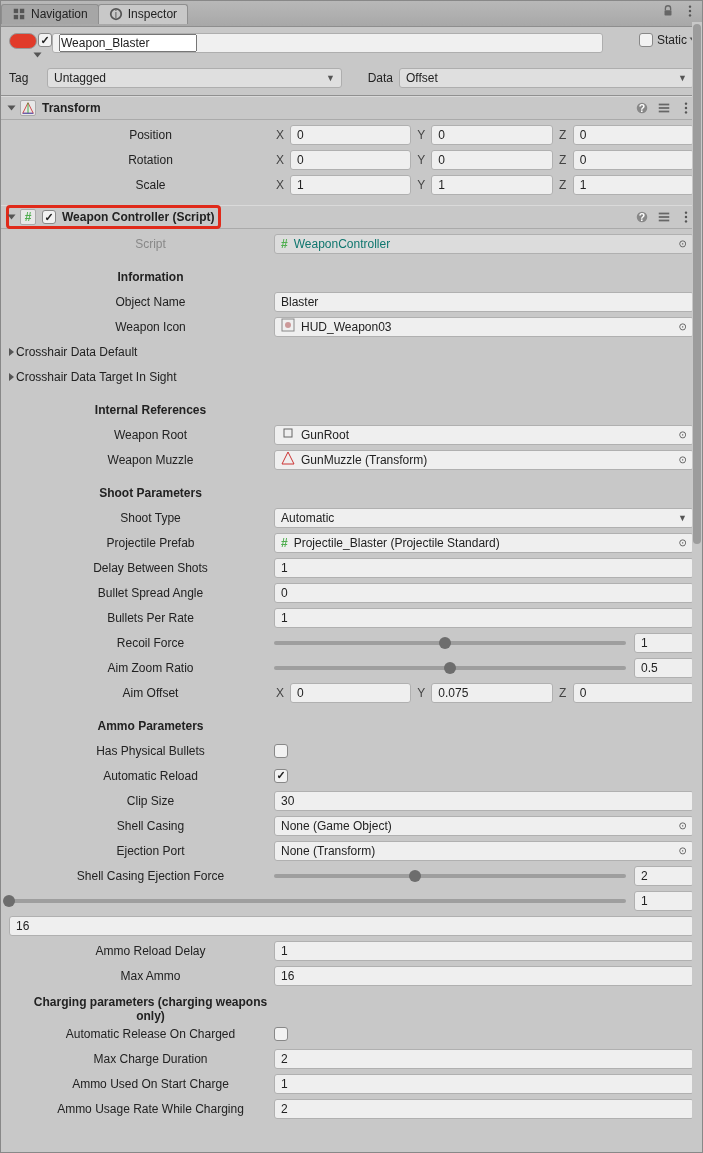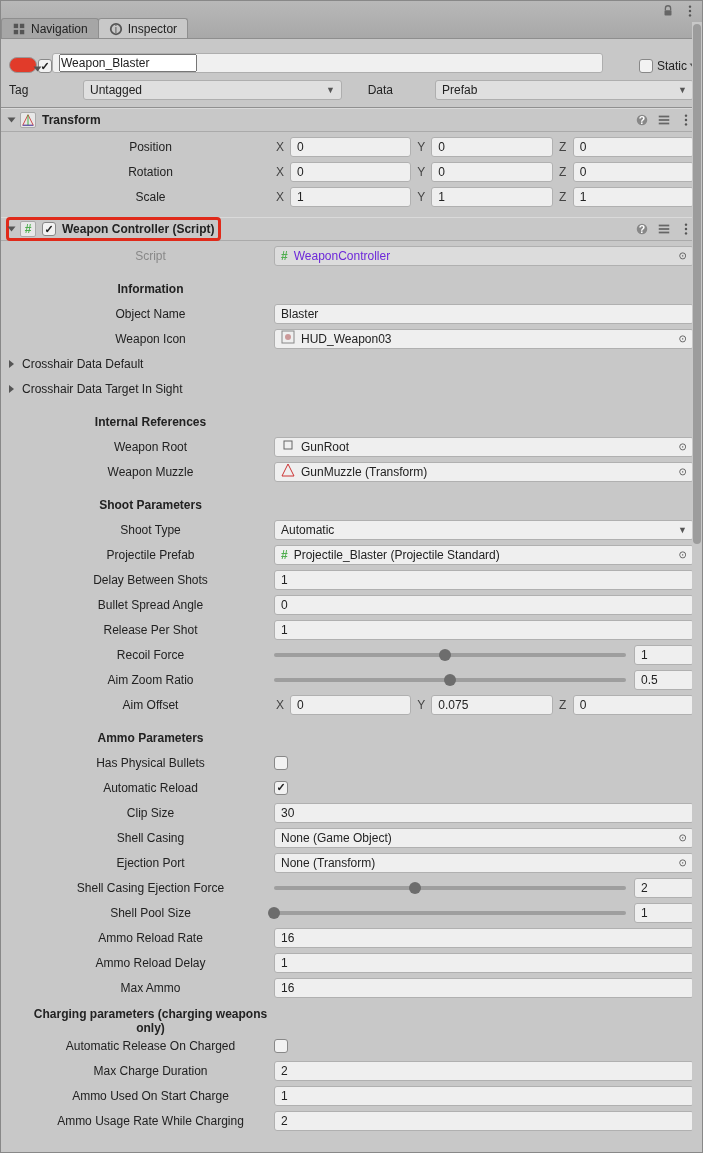--- a/index.html
+++ b/index.html
@@ -1,35 +1,35 @@
 <!DOCTYPE html>
 <html><head>
 <meta charset="utf-8">
 <style>
   * { box-sizing:border-box; margin:0; padding:0; font-family:"Lucida Grande",Arial,sans-serif; font-size:12px; color:#222; }
   html,body { background:#c8c8c8; width:703px; height:1153px; overflow:hidden; }
 
   
-  .tabs { height:38px; display:flex; align-items:flex-end; background:linear-gradient(#b8b8b8,#a8a8a8); border-bottom:1px solid #8e8e8e; position:relative;}
+  .tabs { height:26px; display:flex; align-items:center; background:linear-gradient(#b8b8b8,#a8a8a8); border-bottom:1px solid #8e8e8e; position:relative;}
   .tab { height:20px; display:flex; align-items:center; padding:0 10px; gap:5px; border:1px solid #8e8e8e; border-bottom:none; margin-right:-1px; background:#a6a6a6; border-radius:3px 3px 0 0; cursor:pointer;}
   .tab.active { background:#c8c8c8; position:relative; z-index:2; }
   .tab-icon { width:14px; height:14px; display:flex; align-items:center; justify-content:center; }
   .tabs-right { position:absolute; right:4px; top:2px; display:flex; gap:6px; align-items:center; }
 
   
   .obj-header { border-bottom:1px solid #909090; padding:6px 8px 6px 8px; background:#c8c8c8;}
-  .obj-row1 { display:flex; align-items:flex-end; gap:0; height:28px;}
+  .obj-row1 { display:flex; align-items:flex-start; gap:0; height:28px;}
   .obj-row1 .wedge { margin-right:-2px;}
   .color-pill { width:28px; height:16px; border-radius:8px; background:#e13b2a; border:1px solid #999;}
   .name-field { flex:1; height:20px; background:#f0f0f0; border:1px solid #aeaeae; border-radius:3px; padding:0 6px; display:flex; align-items:center;}
   .obj-row1 .static-group { display:flex; align-items:center; gap:4px;padding-left:36px;}
   .obj-row2 { display:flex; align-items:center; gap:6px; margin-top:6px; height:22px;}
   .obj-row2 .lbl-tag { width:32px; text-align:left;}
   .obj-row2 .lbl-layer { width:45px; text-align:right;}
-  .dropdown { flex:1; height:20px; background:#dfdfdf; border:1px solid #aeaeae; border-radius:3px; display:flex; align-items:center; justify-content:space-between; padding:0 6px;margin-left:36px;}
+  .dropdown { flex:1; height:20px; background:#dfdfdf; border:1px solid #aeaeae; border-radius:3px; display:flex; align-items:center; justify-content:space-between; padding:0 6px;}
   .dropdown .chev { font-size:9px; color:#555;}
 
   
   .comp-head { height:24px; display:flex; align-items:center; padding:0 8px; gap:6px; background:#c8c8c8; border-top:1px solid #dadada; border-bottom:1px solid #aaa;}
   .comp-head .title { font-weight:bold; }
   .comp-head .spacer { flex:1;}
   .hbtn { width:16px; height:16px; display:flex; align-items:center; justify-content:center; color:#555; border-radius:3px; cursor:pointer;}
   .hbtn svg { width:14px; height:14px; }
 
   .highlight { border:3px solid #e02a1a; border-radius:4px; padding:0 4px 0 0; display:inline-flex; align-items:center; height:24px; gap:6px; margin:-3px 0 -3px -3px;}
@@ -41,21 +41,21 @@
 
   .chk { width:14px; height:14px; border:1px solid #888; border-radius:3px; background:#f2f2f2; display:flex; align-items:center; justify-content:center; cursor:pointer;}
   .chk.on::after { content:"✓"; font-size:11px; line-height:11px; color:#222; font-weight:bold;}
 
   
   .body { padding:2px 8px 8px 8px; }
   .row { display:flex; align-items:center; height:25px; }
   .row .label { flex:0 0 265px; padding-left:18px;text-align:center;}
   .row.bold .label { font-weight:bold; }
   .row .control { flex:1; display:flex; align-items:center; gap:4px;}
-  .row.foldout .label { display:flex; align-items:center; gap:6px; padding-left:0;}
+  .row.foldout .label { display:flex; align-items:center; padding-left:0;}
   .row.foldout .wedge { margin-right:2px;}
 
   .txt, .obj, .sel { height:20px; background:#efefef; border:1px solid #b0b0b0; border-radius:3px; padding:0 6px; display:flex; align-items:center; width:100%;}
   .txt input { border:none; background:transparent; width:100%; outline:none; font:inherit;}
   .obj { justify-content:space-between; gap:6px;}
   .obj .obj-left { display:flex; align-items:center; gap:6px; overflow:hidden;}
   .obj .pick { color:#555; font-size:10px;}
   .sel { justify-content:space-between;}
   .sel .chev { font-size:9px; color:#555;}
 
@@ -134,21 +134,21 @@
     </div>
   </div>
   <div class="obj-row2">
     <span class="lbl-tag">Tag</span>
     <div class="dropdown" style="flex:1;">
       <span>Untagged</span>
           <span class="chev">▼</span>
     </div>
     <span class="lbl-layer">Data</span>
     <div class="dropdown" style="flex:1;">
-      <span>Prefab</span>
+      <span>Offset</span>
           <span class="chev">▼</span>
     </div>
   </div>
 </div>
 
 <div class="comp-head">
   <span class="wedge open"></span>
   <span class="icon-sq">
     <svg class="mini-icon" viewBox="0 0 16 16">
           <path d="M8 2 L14 14 L2 14 Z" fill="none" stroke="#c33" stroke-width="1"></path>
@@ -269,21 +269,21 @@
       </span>
 </div>
 
 <div class="body">
   <div class="row">
         <span class="label" style="color:#888;">Script</span>
     <div class="control">
           <div class="obj" style="background:#dcdcdc;">
       <span class="obj-left">
               <span style="color:#4fae4f;font-weight:bold;">#</span>
-              <span style="color:#6d28d9;">WeaponController</span>
+              <span style="color:#0f766e;">WeaponController</span>
             </span>
       <span class="pick">⊙</span>
     </div>
         </div>
       </div>
 
   <div class="section-gap"></div>
   <div class="row bold">
         <span class="label">Information</span>
       </div>
@@ -391,21 +391,21 @@
       </div>
   <div class="row">
         <span class="label">Bullet Spread Angle</span>
     <div class="control">
           <div class="txt">
             <input value="0" style="">
           </div>
         </div>
       </div>
   <div class="row">
-        <span class="label">Release Per Shot</span>
+        <span class="label">Bullets Per Rate</span>
     <div class="control">
           <div class="txt">
             <input value="1" style="">
           </div>
         </div>
       </div>
   <div class="row">
         <span class="label">Recoil Force</span>
     <div class="control">
           <div class="slider-row">
@@ -504,34 +504,32 @@
       <div class="track">
               <div class="thumb" style="left: 40%;"></div>
             </div>
       <div class="txt num">
               <input value="2" style="">
             </div>
           </div>
         </div>
       </div>
   <div class="row">
-        <span class="label">Shell Pool Size</span>
     <div class="control">
           <div class="slider-row">
       <div class="track">
               <div class="thumb" style="left: 0%;"></div>
             </div>
       <div class="txt num">
               <input value="1" style="">
             </div>
           </div>
         </div>
       </div>
   <div class="row">
-        <span class="label">Ammo Reload Rate</span>
     <div class="control">
           <div class="txt">
             <input value="16" style="">
           </div>
         </div>
       </div>
   <div class="row">
         <span class="label">Ammo Reload Delay</span>
     <div class="control">
           <div class="txt">

